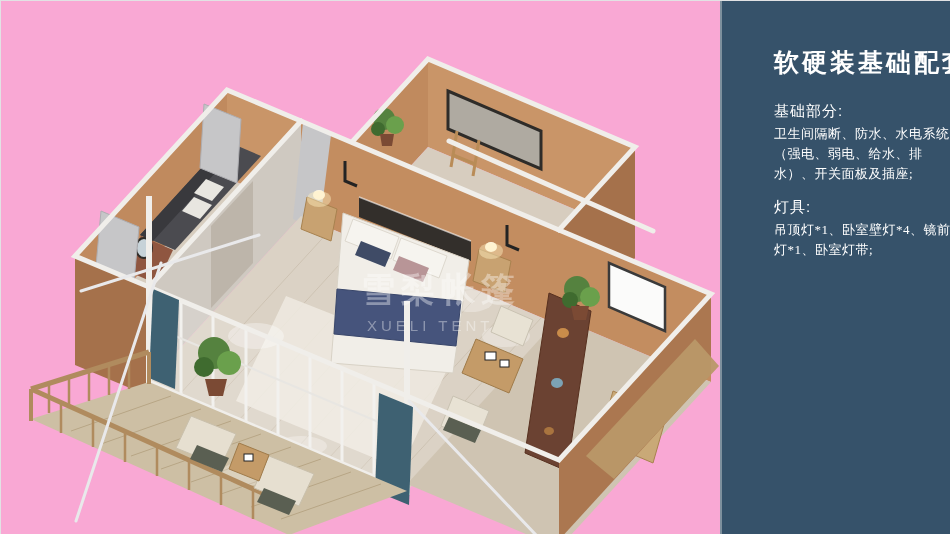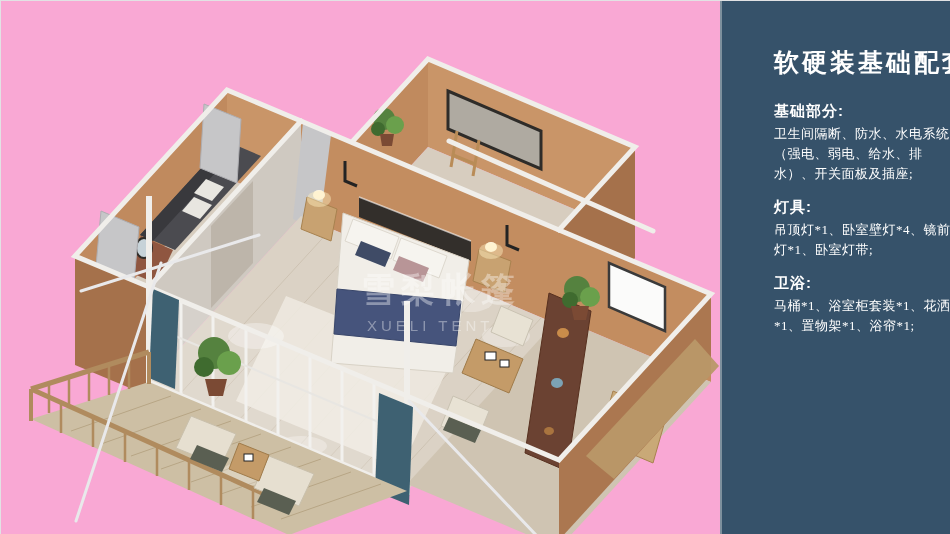--- a/index.html
+++ b/index.html
@@ -8,21 +8,21 @@
   .stage{position:relative;width:950px;height:534px;background:#f6f6f7;
          border-top:1px solid #e2e2e4;border-left:1px solid #e2e2e4;box-sizing:border-box;}
   .canvas-area{position:absolute;left:0;top:0;width:720px;height:534px;background:#f9a8d4;}
   .canvas-area svg{display:block;}
   .panel{position:absolute;right:0;top:0;width:230px;height:534px;background:#36526A;
          border-left:2px solid #7E909D;box-sizing:border-box;color:#ffffff;
          padding:46px 14px 0 52px;}
   .panel h1{font-size:25px;line-height:31px;font-weight:bold;margin:0 0 24px 0;
             letter-spacing:3px;white-space:nowrap;}
   .panel section{margin:0 0 14px 0;}
-  .panel h2{font-size:15px;font-weight:bold;margin:0 0 3px 0;letter-spacing:1px;}
+  .panel h2{font-size:15px;font-weight:normal;margin:0 0 3px 0;letter-spacing:1px;}
   .panel p{font-size:13px;line-height:20px;margin:0;letter-spacing:.5px;width:178px;font-family:Liberation Serif, serif;}
 </style>
 </head>
 <body>
 
 <div class="stage">
 
   <div class="canvas-area">
     <svg width="720" height="534" viewBox="0 0 720 534">
 
@@ -270,19 +270,15 @@
     </section>
 
     <section>
     </section>
 
     <section>
       <h2>灯具:</h2>
       <p>吊顶灯*1、卧室壁灯*4、镜前灯*1、卧室灯带;</p>
     </section>
 
-    <section>
-      <h2>卫浴:</h2>
-      <p>马桶*1、浴室柜套装*1、花洒*1、置物架*1、浴帘*1;</p>
-    </section>
 
   </aside>
 </div>
 
 </body></html>

